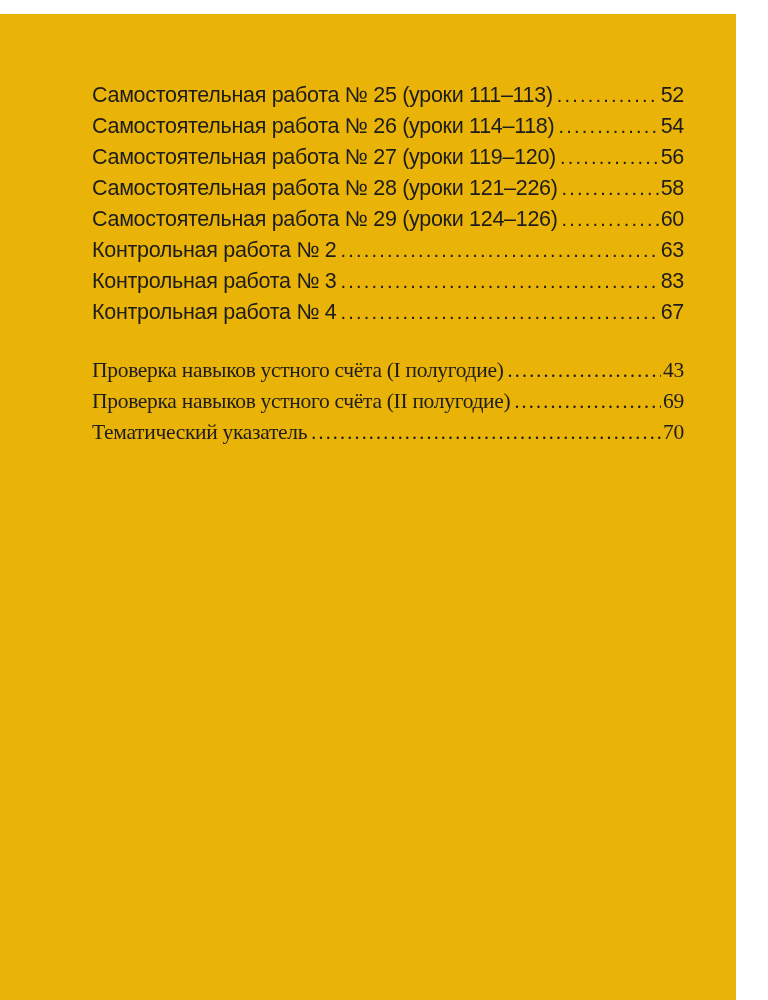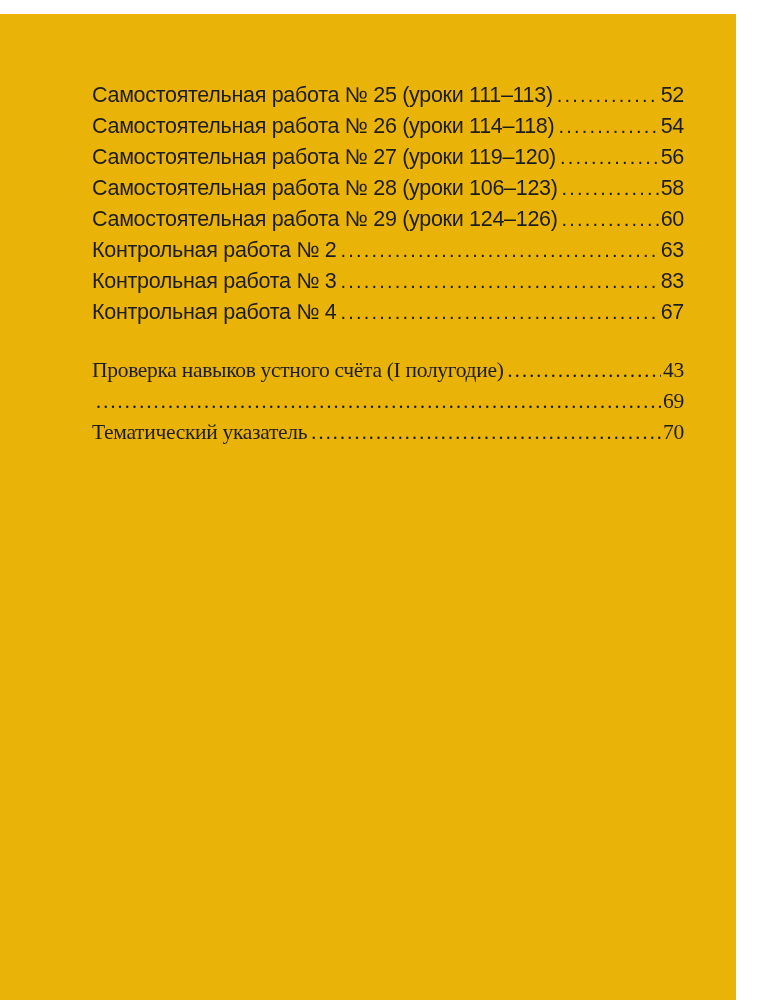--- a/index.html
+++ b/index.html
@@ -77,21 +77,21 @@
       <span class="toc-page">54</span>
     </div>
 
     <div class="toc-row">
       <span class="toc-title">Самостоятельная работа № 27 (уроки 119–120)</span>
       <span class="toc-dots"></span>
       <span class="toc-page">56</span>
     </div>
 
     <div class="toc-row">
-      <span class="toc-title">Самостоятельная работа № 28 (уроки 106–123)</span>
+      <span class="toc-title">Самостоятельная работа № 28 (уроки 121–226)</span>
       <span class="toc-dots"></span>
       <span class="toc-page">58</span>
     </div>
 
     <div class="toc-row">
       <span class="toc-title">Самостоятельная работа № 29 (уроки 124–126)</span>
       <span class="toc-dots"></span>
       <span class="toc-page">60</span>
     </div>
 
@@ -118,20 +118,21 @@
 
   <div class="toc-section">
 
     <div class="toc-row">
       <span class="toc-title">Проверка навыков устного счёта (I полугодие)</span>
       <span class="toc-dots"></span>
       <span class="toc-page">43</span>
     </div>
 
     <div class="toc-row">
+      <span class="toc-title">Проверка навыков устного счёта (II полугодие)</span>
       <span class="toc-dots"></span>
       <span class="toc-page">69</span>
     </div>
 
     <div class="toc-row">
       <span class="toc-title">Тематический указатель</span>
       <span class="toc-dots"></span>
       <span class="toc-page">70</span>
     </div>
 

